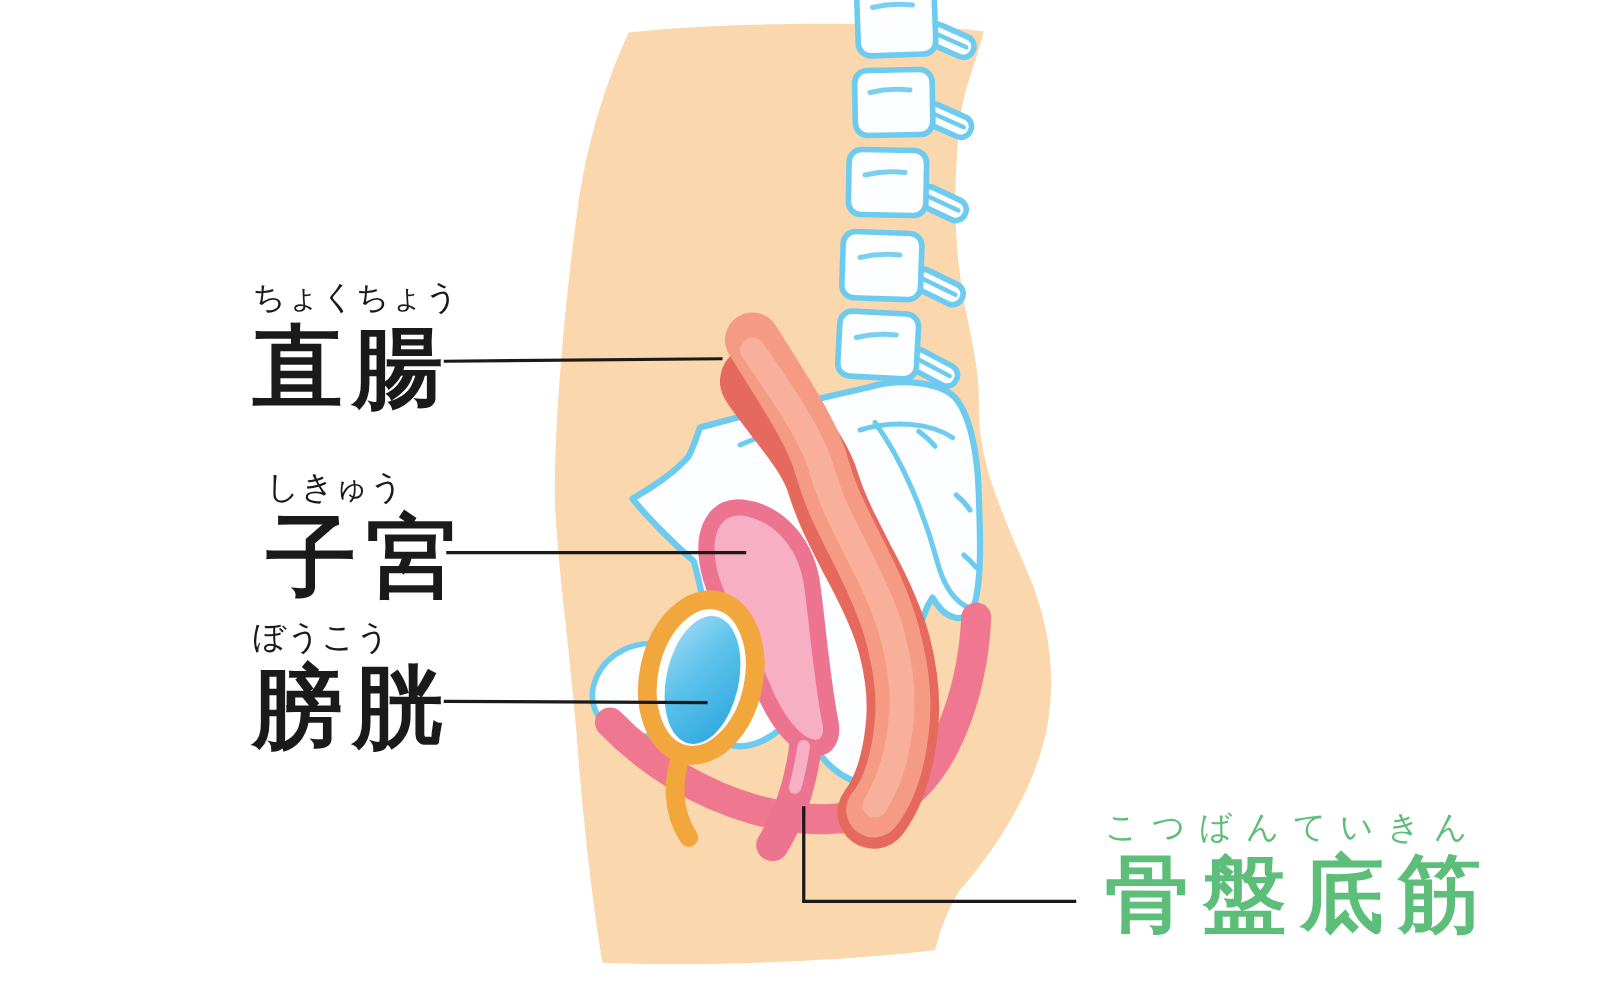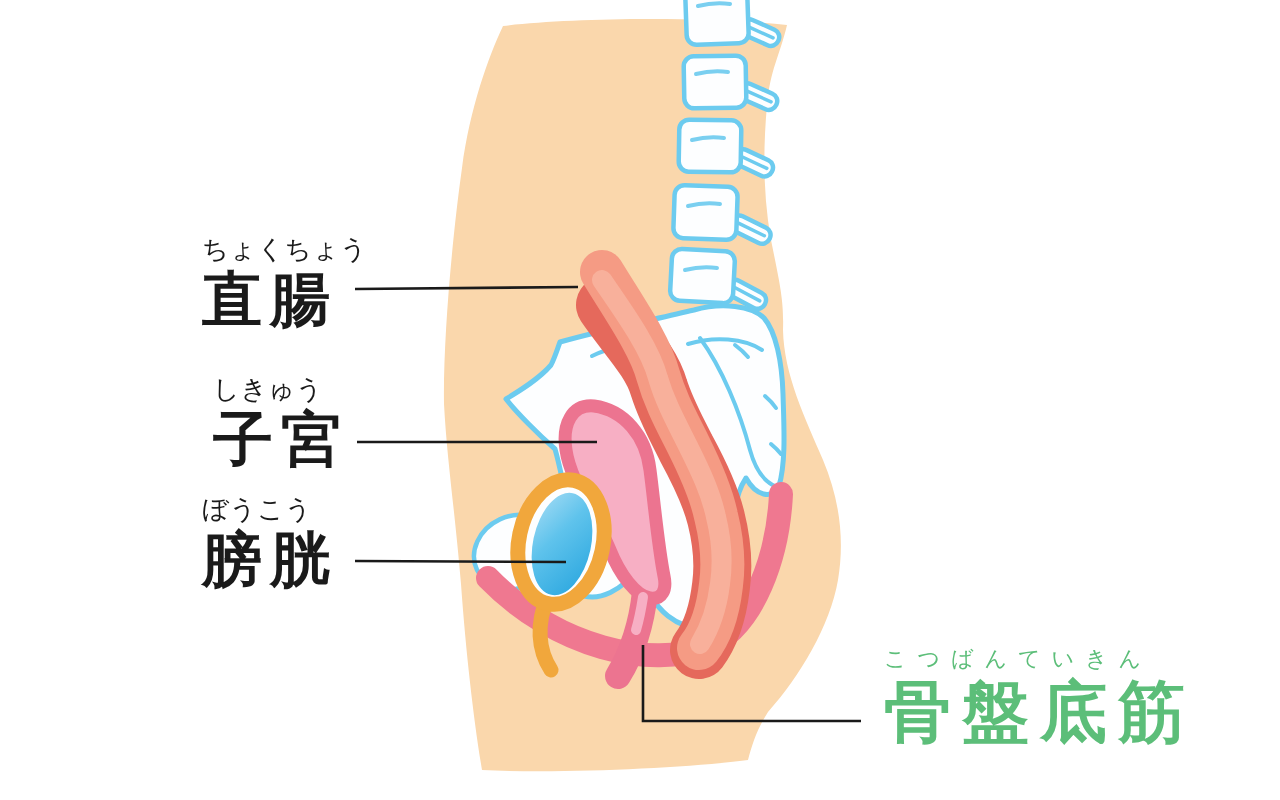--- a/index.html
+++ b/index.html
@@ -3,25 +3,25 @@
 <meta charset="utf-8">
 <style>
   html,body { margin:0; padding:0; background:#ffffff; }
   .stage {
     position:relative; width:1280px; height:800px; background:#ffffff;
     overflow:hidden; font-family:"Liberation Sans", sans-serif;
   }
   .stage svg { position:absolute; left:0; top:0; }
   .label { position:absolute; color:#1a1a1a; text-align:left; }
   .label .furigana { display:block; font-size:26px; line-height:1; letter-spacing:1px; font-weight:500; }
-  .label .kanji    { display:block; font-size:60px; line-height:1; letter-spacing:8px; font-weight:600; margin-top:8px; }
+  .label .kanji    { display:block; font-size:72px; line-height:1; letter-spacing:8px; font-weight:600; margin-top:8px; }
   .label.green { color:#5cbe79; }
-  .label.green .furigana { font-size:22px; letter-spacing:11px; }
+  .label.green .furigana { font-size:26px; letter-spacing:11px; }
   .label.green .kanji    { font-size:67px; letter-spacing:11px; margin-top:8px; }
-  .label-rectum  { left:202px; top:236px; }
+  .label-rectum  { left:202px; top:224px; }
   .label-uterus  { left:213px; top:376px; }
   .label-bladder { left:202px; top:496px; }
   .label-pelvic-floor { left:884px; top:648px; }
 </style>
 </head>
 <body>
 
 <div class="stage">
 
   <svg width="1280" height="800" viewBox="0 0 1280 800">

